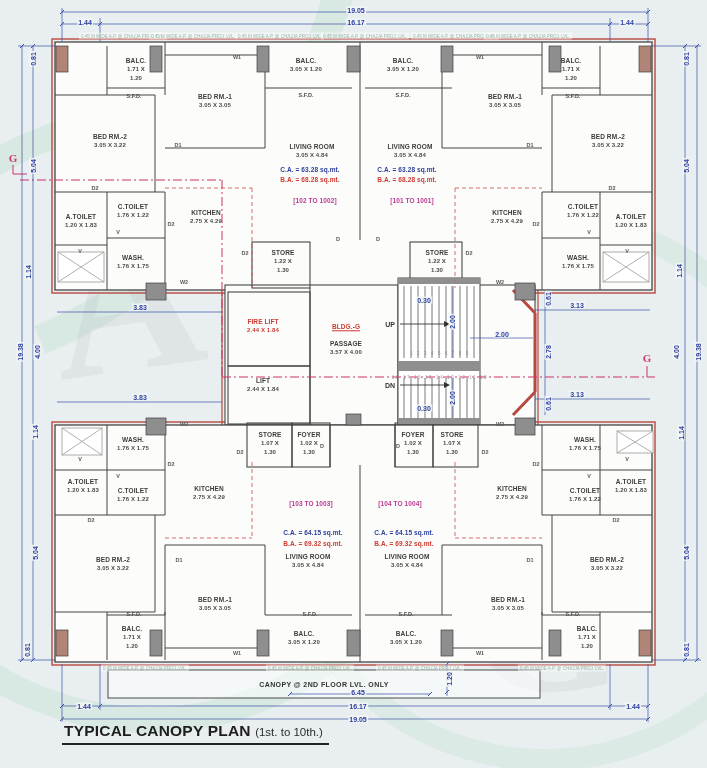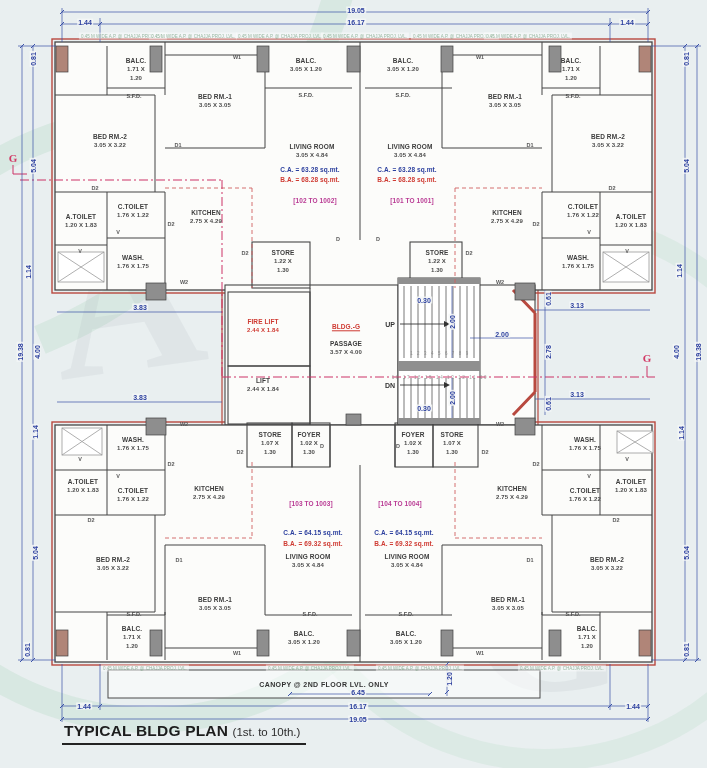--- a/index.html
+++ b/index.html
@@ -463,17 +463,17 @@
 <div class="note" style="left:455px;top:36px">0.45 M WIDE A.P. @ CHAJJA PROJ. LVL.</div>
 <div class="note" style="left:528px;top:36px">0.45 M WIDE A.P. @ CHAJJA PROJ. LVL.</div>
 <div class="note" style="left:145px;top:668px">0.45 M WIDE A.P. @ CHAJJA PROJ. LVL.</div>
 <div class="note" style="left:310px;top:668px">0.45 M WIDE A.P. @ CHAJJA PROJ. LVL.</div>
 <div class="note" style="left:420px;top:668px">0.45 M WIDE A.P. @ CHAJJA PROJ. LVL.</div>
 <div class="note" style="left:562px;top:668px">0.45 M WIDE A.P. @ CHAJJA PROJ. LVL.</div>
 
 <div class="canopy" style="left:324px;top:684px">CANOPY @ 2ND FLOOR LVL. ONLY</div>
 
 <div class="title" style="left:62px;top:722px">
-  <span class="t1">TYPICAL BLDG PLAN</span>
+  <span class="t1">TYPICAL CANOPY PLAN</span>
   <span class="t2">(1st. to 10th.)</span>
 </div>
 
 </div>
 
 </body></html>

